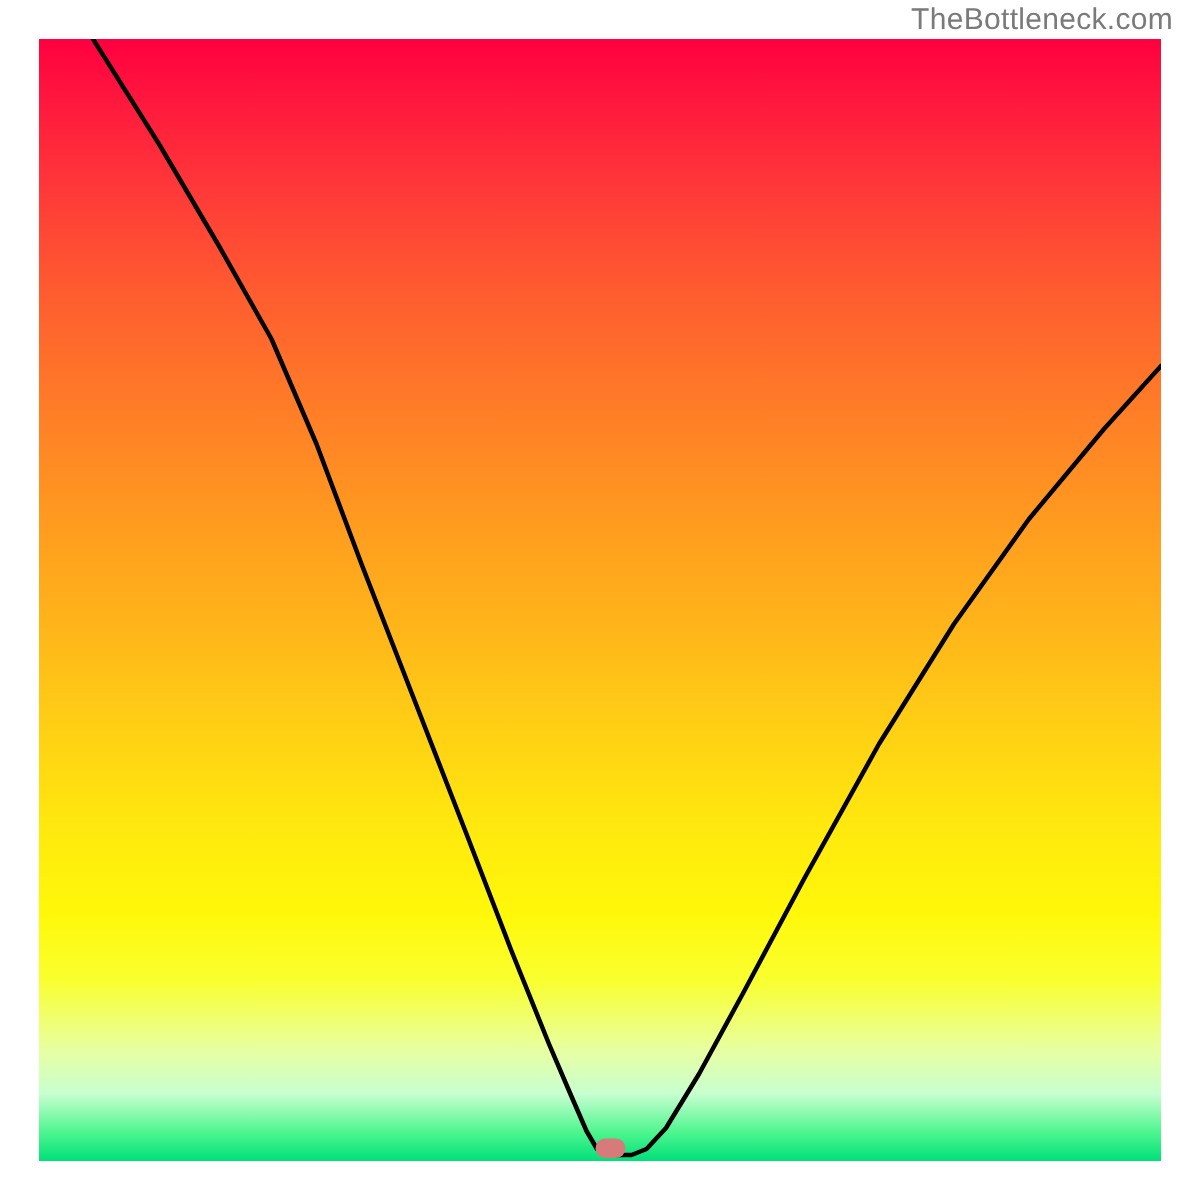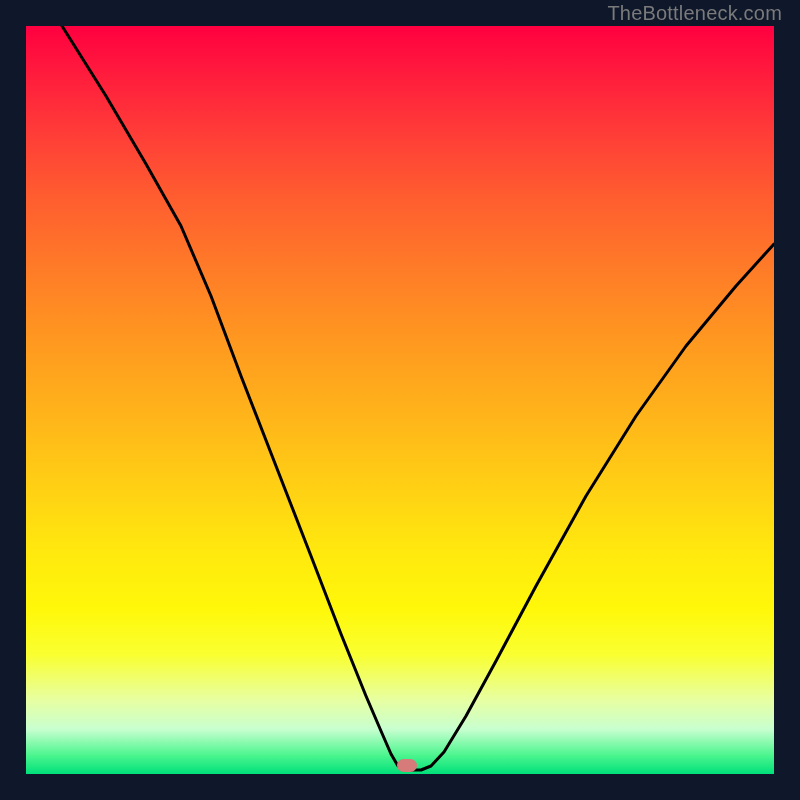--- a/index.html
+++ b/index.html
@@ -8,21 +8,21 @@
     width: 800px;
     height: 800px;
     background: #000;
     overflow: hidden;
     font-family: Arial, Helvetica, sans-serif;
   }
   .frame {
     position: relative;
     width: 800px;
     height: 800px;
-    background: #0f172a;
+    background: #ffffff;
   }
   .watermark {
     position: absolute;
     top: 2px;
     right: 18px;
     color: #7a7a7a;
     font-size: 20px;
     font-weight: 400;
     letter-spacing: 0.2px;
     z-index: 5;

